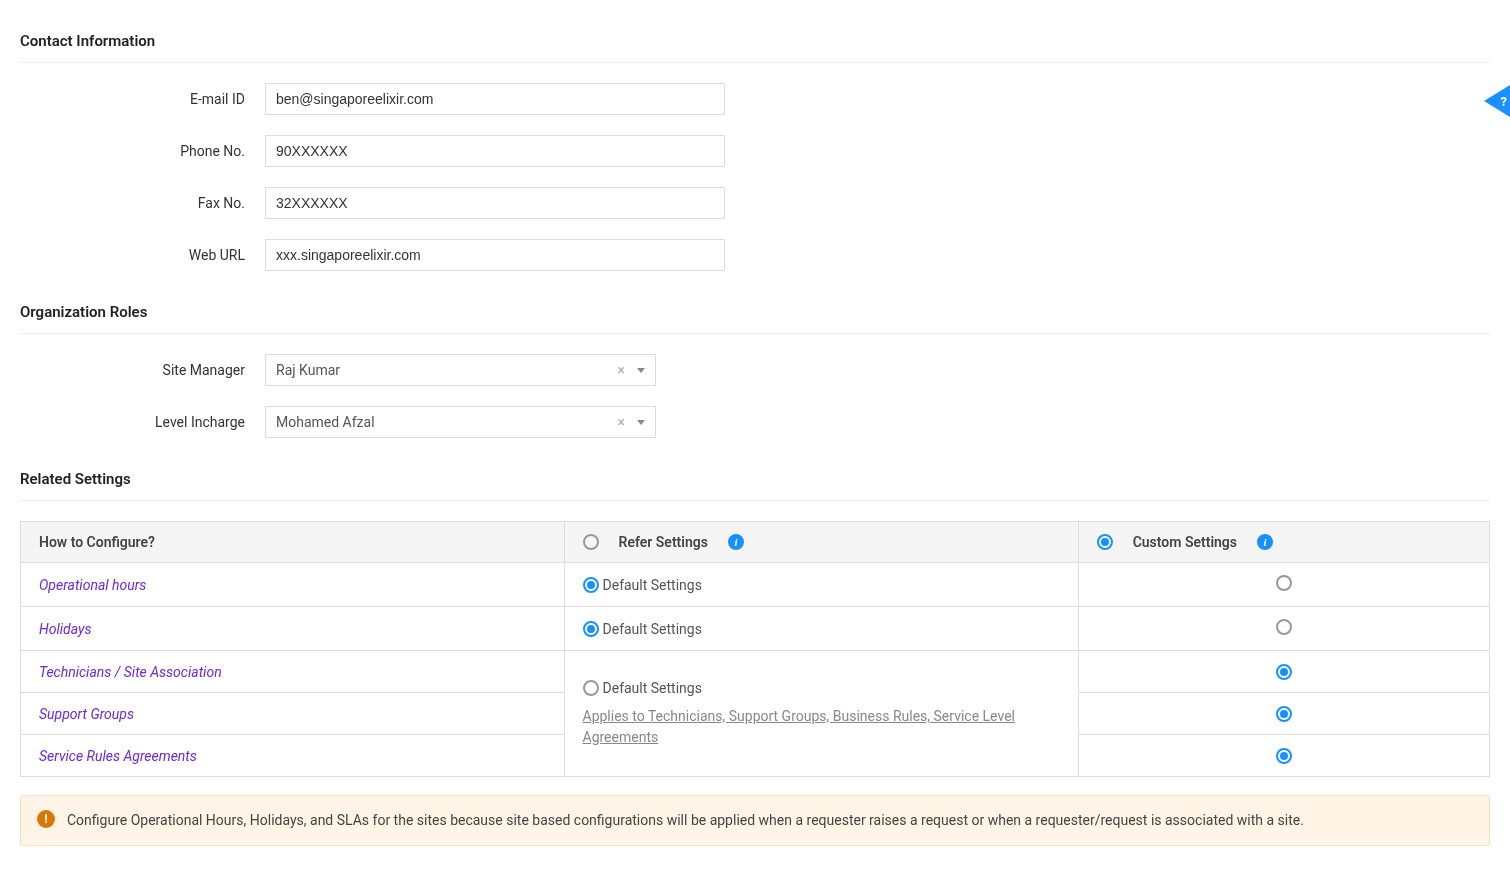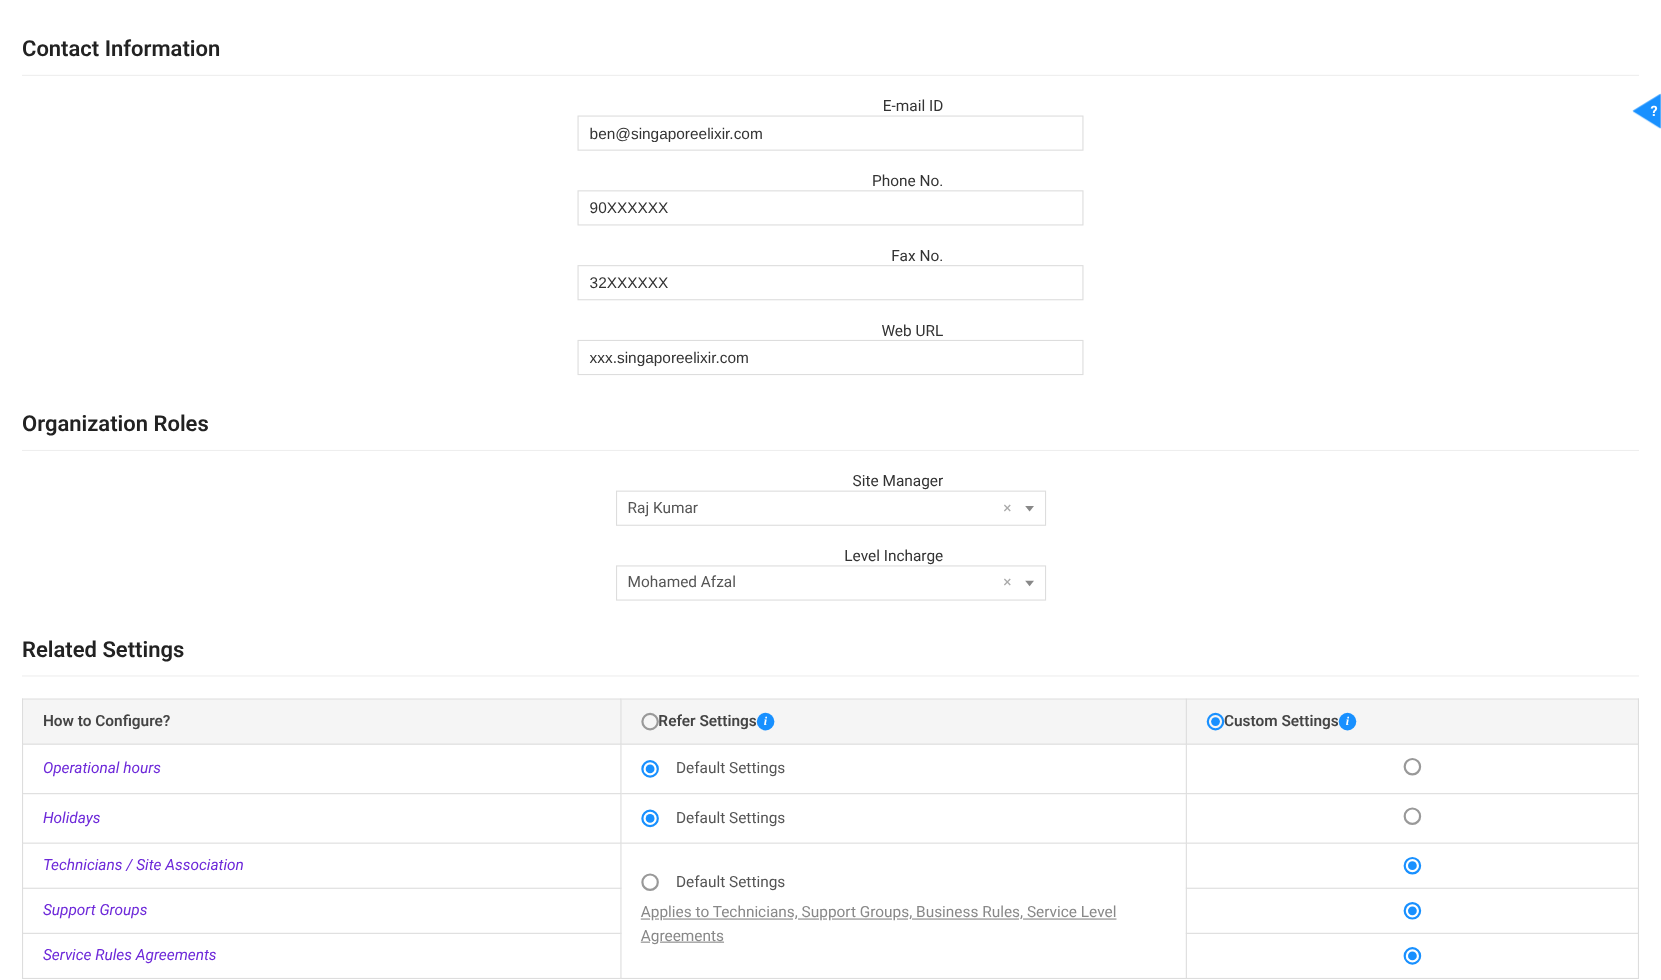--- a/index.html
+++ b/index.html
@@ -10,31 +10,30 @@
 body {
   font-family: -apple-system, BlinkMacSystemFont, "Segoe UI", Roboto, Arial, sans-serif;
   font-size: 14px;
   color: #333;
   background: #fff;
   padding: 20px;
   position: relative;
 }
 .section-title {
   font-weight: 600;
-  font-size: 20px;
+  font-size: 15px;
   color: #222;
   padding: 12px 0;
   border-bottom: 1px solid #eee;
   margin-bottom: 20px;
 }
 .form-row {
   display: flex;
   align-items: center;
   margin-bottom: 20px;
-  flex-direction: column;
 }
 .form-label {
   width: 245px;
   text-align: right;
   padding-right: 20px;
   color: #333;
 }
 .form-input {
   width: 460px;
   height: 32px;
@@ -88,21 +87,21 @@
   font-weight: 600;
   color: #444;
 }
 .col-configure { width: 37%; }
 .col-refer { width: 35%; }
 .col-custom { width: 28%; text-align: center; }
 .settings-table td.col-custom { text-align: center; }
 .header-content {
   display: flex;
   align-items: flex-end;
-  gap: 0;
+  gap: 20px;
 }
 .radio {
   width: 16px;
   height: 16px;
   border: 2px solid #999;
   border-radius: 50%;
   display: inline-flex;
   align-items: center;
   justify-content: center;
   cursor: pointer;
@@ -132,21 +131,21 @@
   font-size: 11px;
   font-family: Georgia, serif;
   cursor: pointer;
 }
 .info-icon::after {
   content: "i";
 }
 .cell-radio-label {
   display: flex;
   align-items: center;
-  gap: 12px;
+  gap: 0;
   color: #555;
 }
 .cell-radio-label .label-text {
   margin-left: 4px;
 }
 .sub-note {
   color: #888;
   font-size: 14px;
   margin-top: 10px;
   line-height: 1.5;
@@ -330,13 +329,14 @@
       <td class="col-configure"><span class="row-label">Service Rules Agreements</span></td>
       <td class="col-custom">
         <span class="radio checked"></span>
       </td>
     </tr>
   </tbody>
 </table>
 
 <div class="alert-bar">
   <span class="alert-icon"></span>
+  <span>Configure Operational Hours, Holidays, and SLAs for the sites because site based configurations will be applied when a requester raises a request or when a requester/request is associated with a site.</span>
 </div>
 
 </body></html>

